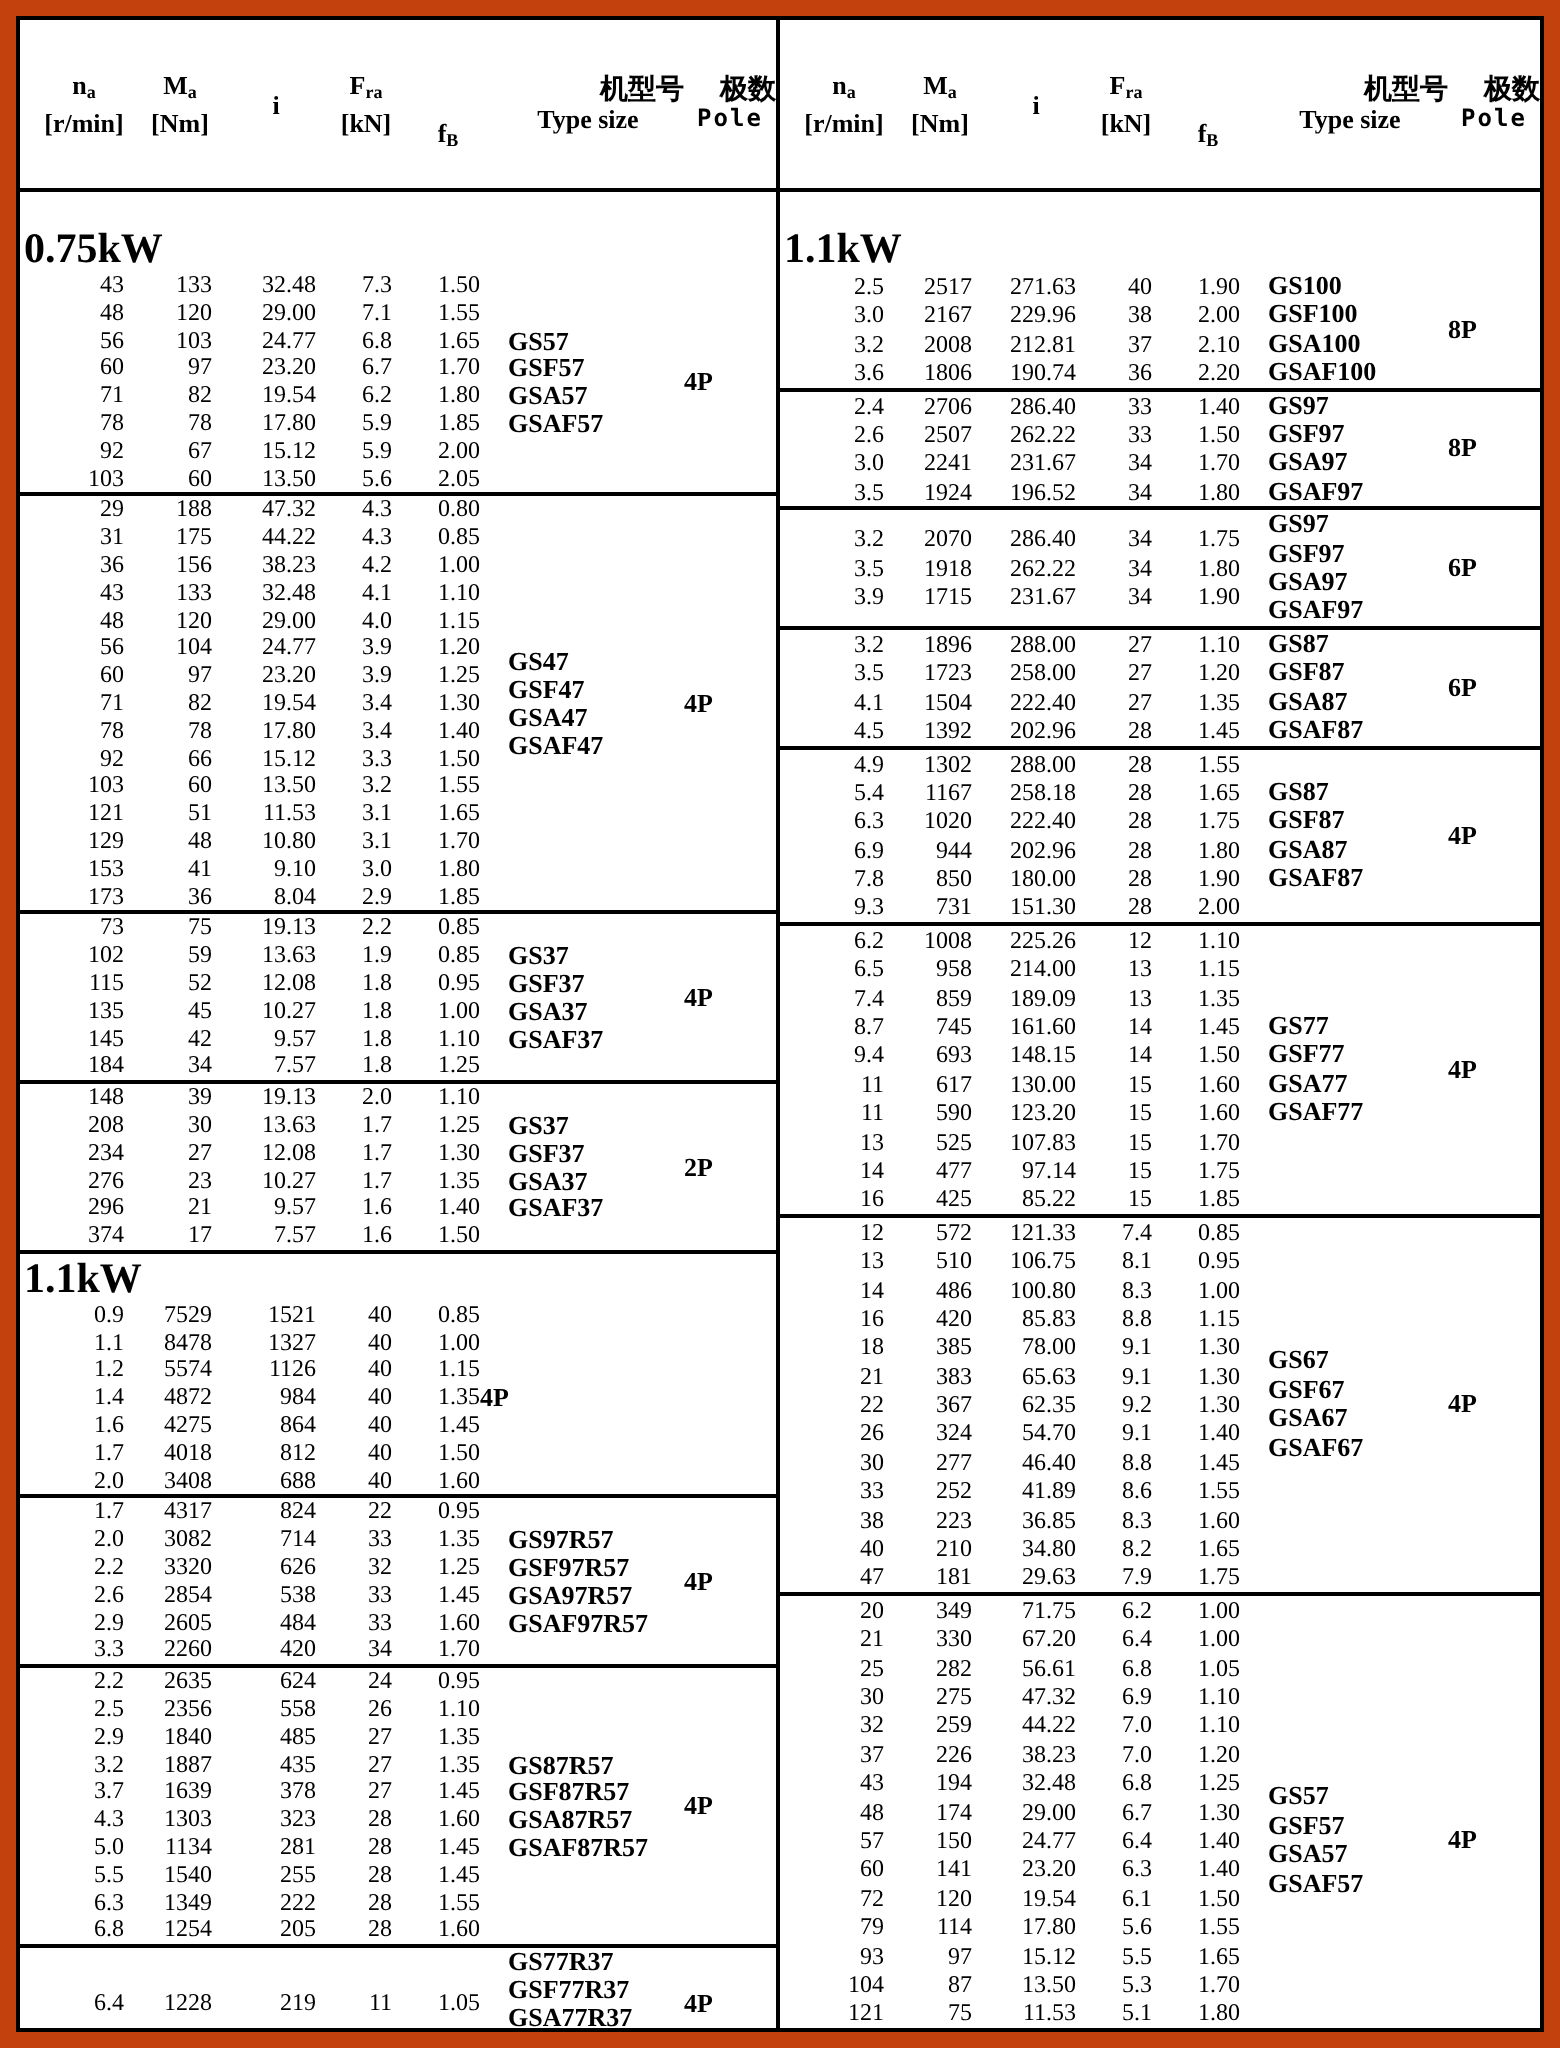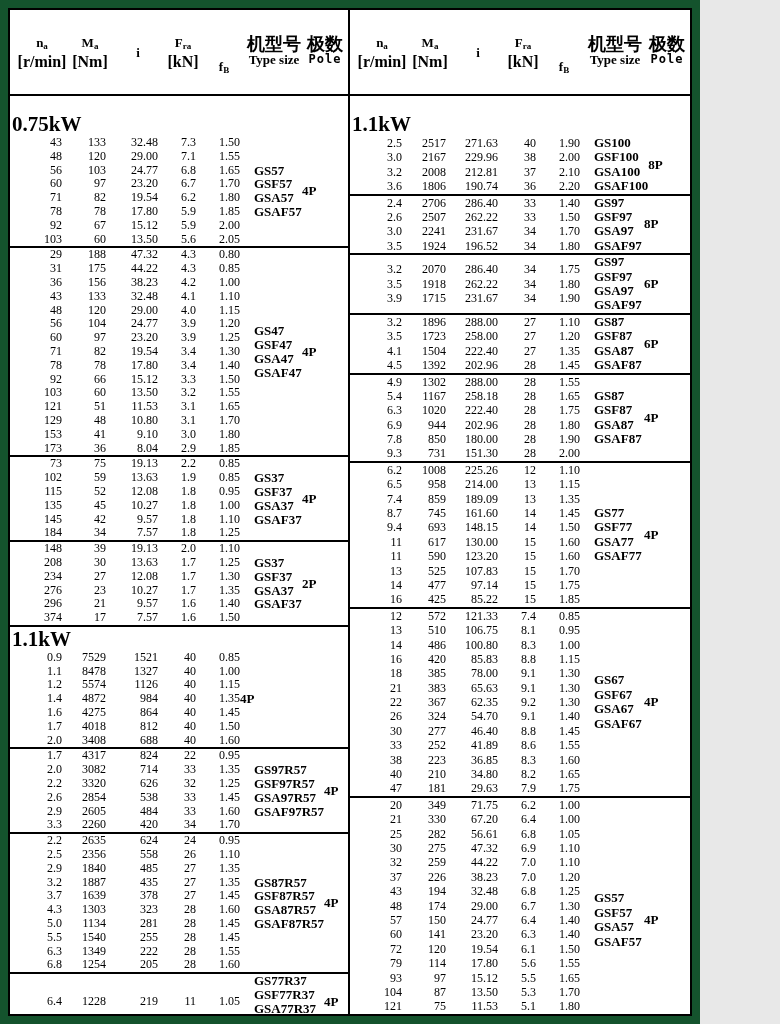--- a/index.html
+++ b/index.html
@@ -1,27 +1,27 @@
 <!DOCTYPE html>
 <html><head>
 <meta charset="utf-8">
 <style>
   html,body{margin:0;padding:0;background:#e8e8e8;}
-  .page{width:700px;height:1024px;box-sizing:border-box;background:#14532d;padding:8px;position:relative;font-family:"Liberation Serif",serif;color:#000;}
+  .page{width:780px;height:1024px;box-sizing:border-box;background:#c2410c;padding:8px;position:relative;font-family:"Liberation Serif",serif;color:#000;}
   .frame{border:2px solid #000;height:100%;box-sizing:border-box;display:flex;overflow:hidden;background:#fff;}
   .half{width:50%;box-sizing:border-box;display:flex;flex-direction:column;}
   .half.left{border-right:2px solid #000;}
   
   .col-head{display:flex;align-items:center;border-bottom:2px solid #000;height:86px;flex:0 0 auto;padding-left:6px;box-sizing:border-box;}
   .hcell{text-align:center;font-weight:bold;line-height:15px;}
   .hc0{width:52px;} .hc1{width:44px;} .hc2{width:52px;} .hc3{width:38px;} .hc4{width:44px;margin-top:32px;}
   .hctype{flex:1;} .hcpole{width:46px;}
   .h-main{font-size:13px;}
-  .h-unit{font-size:16px;}
-  .h-zh{font-size:18px;font-family:"Liberation Sans",sans-serif;}
+  .h-unit{font-size:13px;}
+  .h-zh{font-size:14px;font-family:"Liberation Sans",sans-serif;text-align:right;}
   .h-pole-en{font-family:"DejaVu Sans Mono",monospace;font-size:12px;letter-spacing:1px;}
   sub{font-size:9px;vertical-align:-2px;}
   
   .body-rows{flex:1;display:flex;flex-direction:column;margin-top:16px;}
   .section-title{font-size:21px;font-weight:bold;line-height:24px;padding-left:2px;flex:0 0 auto;}
   .section-title + .block{border-top:none;}
   .block{display:flex;align-items:center;border-top:2px solid #000;flex:0 0 auto;}
   .body-rows > .section-title:not(:first-child){border-top:2px solid #000;}
   .nums{display:flex;flex-direction:column;}
   .row{display:flex;height:13.8px;line-height:13.8px;}

